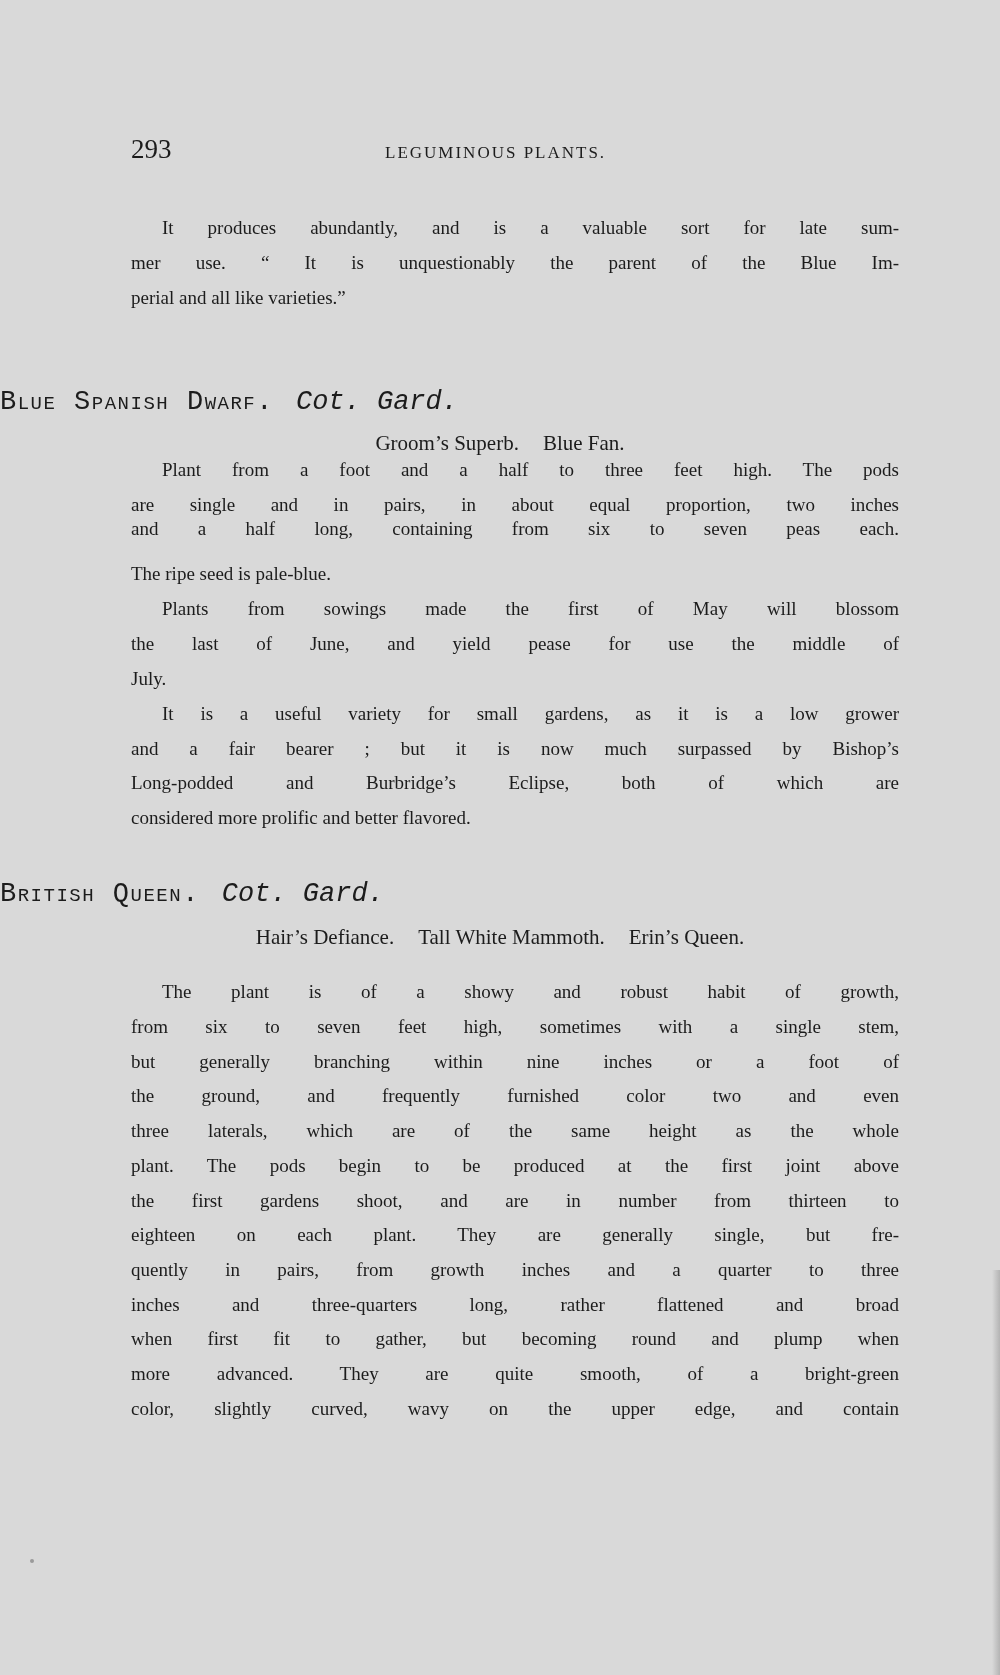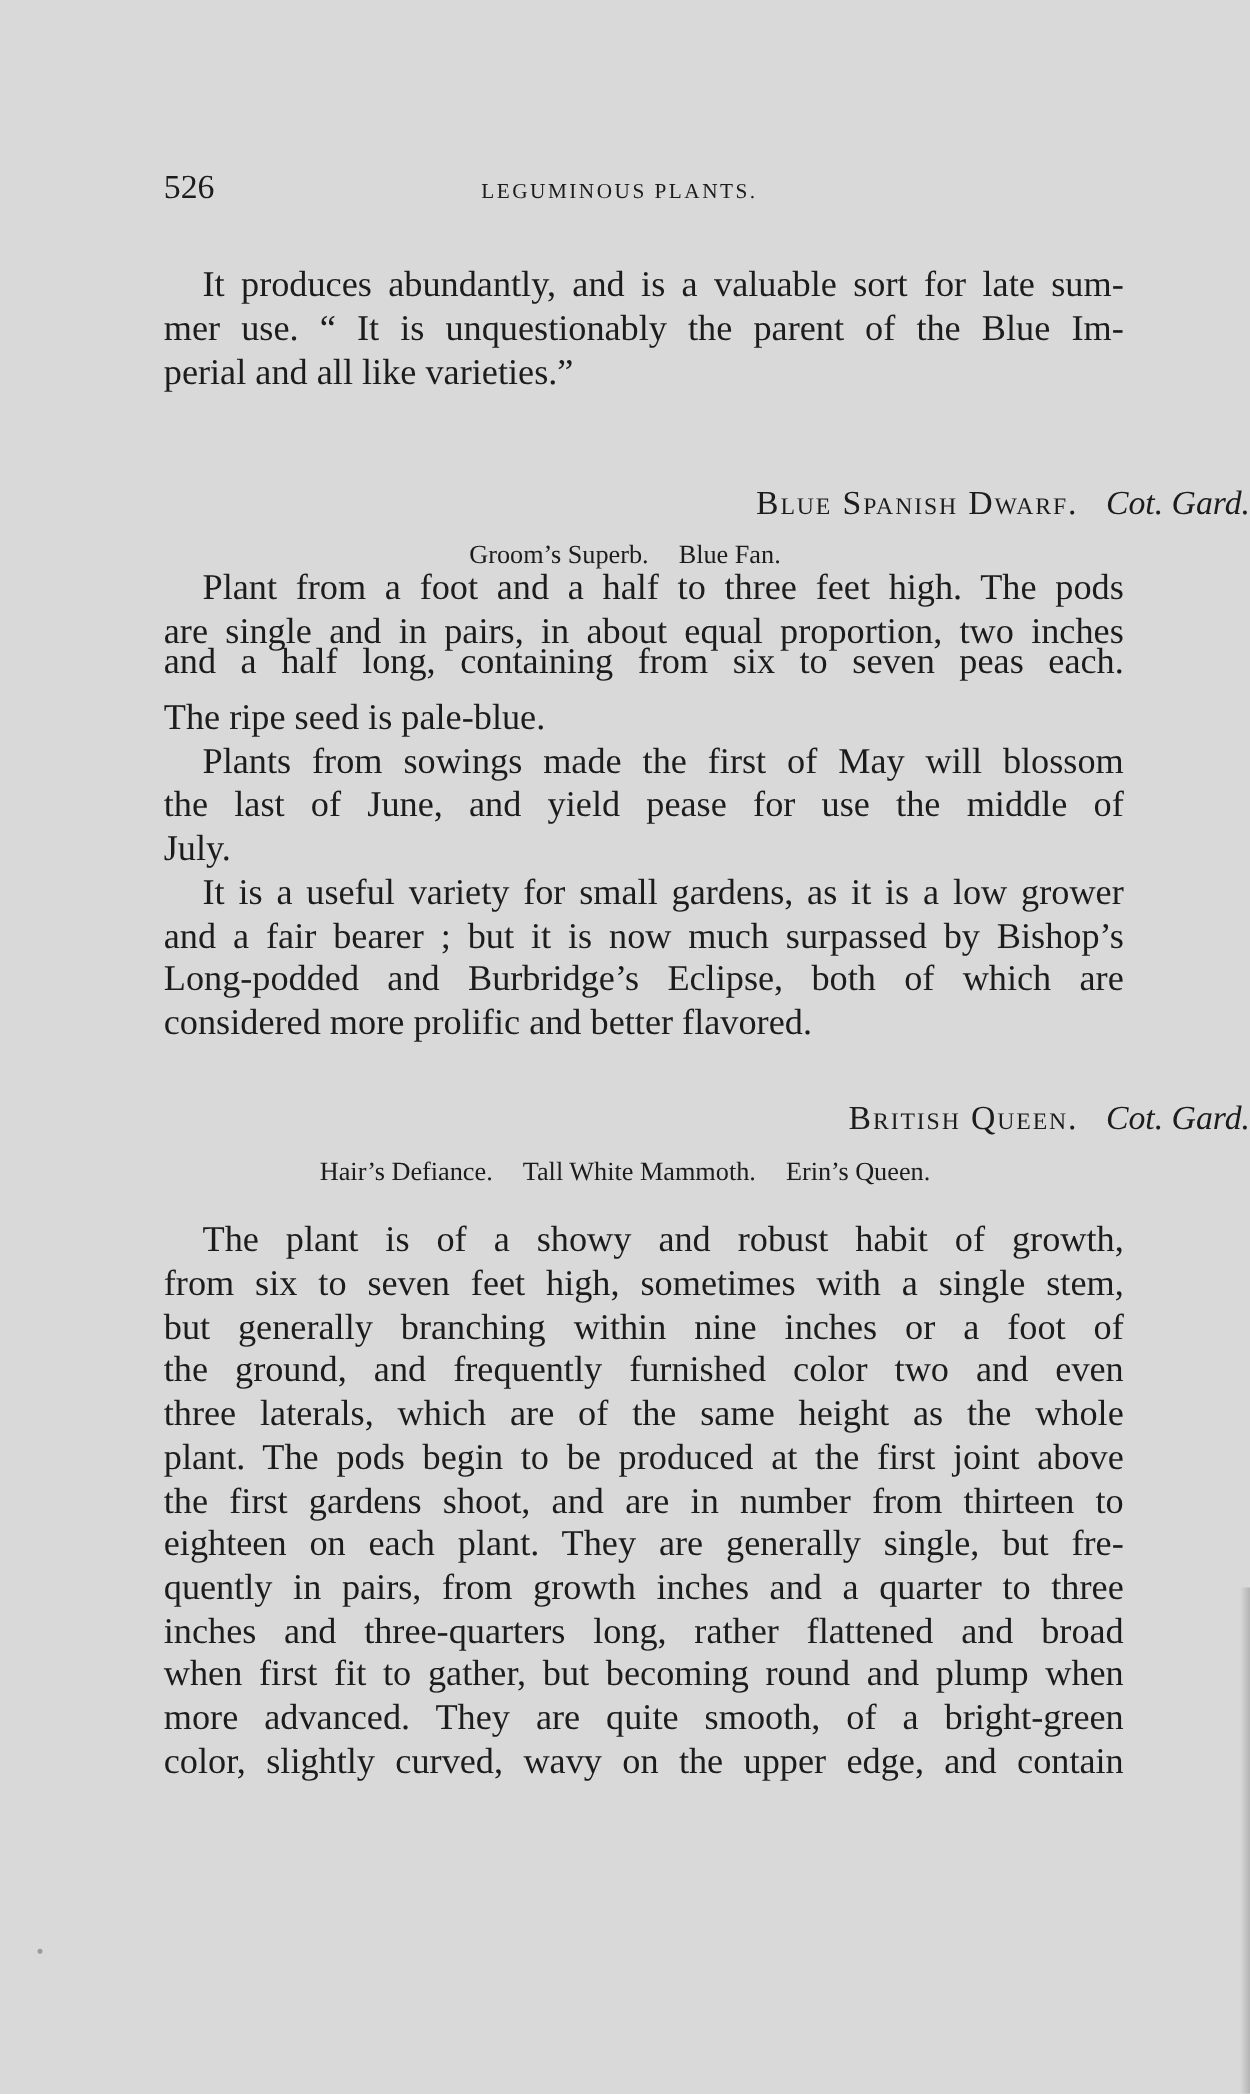--- a/index.html
+++ b/index.html
@@ -14,29 +14,29 @@
   .page-number {
     position: absolute; left: 131px; top: 134px;
     font-size: 27px; letter-spacing: 0px;
   }
   .running-head {
     position: absolute; left: 385px; top: 143px;
     font-size: 17px; letter-spacing: 2px;
   }
   .line {
     position: absolute; left: 131px; width: 768px;
-    font-size: 29px; line-height: 30px; height: 30px;
+    font-size: 19px; line-height: 30px; height: 30px;
     text-align: justify; text-align-last: justify;
     white-space: nowrap; overflow: visible;
   }
   .line.indent { left: 162px; width: 737px; }
   .line.last { text-align-last: left; }
   .heading {
     position: absolute; left: 0; width: 1000px;
-    text-align: right; font-size: 27px; line-height: 32px;
+    text-align: left; font-size: 27px; line-height: 32px; font-family: Liberation Mono, monospace;
   }
   .heading .sc { font-variant: small-caps; letter-spacing: 1.5px; }
   .heading .it { font-style: italic; margin-left: 22px; }
   .synonyms {
     position: absolute; left: 0; width: 1000px;
     text-align: center; font-size: 21px; line-height: 26px;
   }
   .synonyms span { margin: 0 12px; }
   .speck {
     position: absolute; left: 30px; top: 1559px; width: 4px; height: 4px;
@@ -44,21 +44,21 @@
   }
   .edge {
     position: absolute; right: 0; top: 1270px; width: 8px; height: 405px;
     background: linear-gradient(to right, rgba(180,180,180,0), rgba(170,170,170,0.8));
   }
 </style>
 </head>
 <body>
 
 <div>
-  <div class="page-number">526</div>
+  <div class="page-number">293</div>
   <div class="running-head">LEGUMINOUS PLANTS.</div>
 
   <div class="line indent" style="top:213px">It produces abundantly, and is a valuable sort for late sum-</div>
   <div class="line" style="top:248px">mer use.   “ It is unquestionably the parent of the Blue Im-</div>
   <div class="line last" style="top:283px">perial and all like varieties.”</div>
 
   <div class="heading" style="top:386px">
     <span class="sc">Blue Spanish Dwarf.</span><span class="it">Cot. Gard.</span>
   </div>
   <div class="synonyms" style="top:430px">

